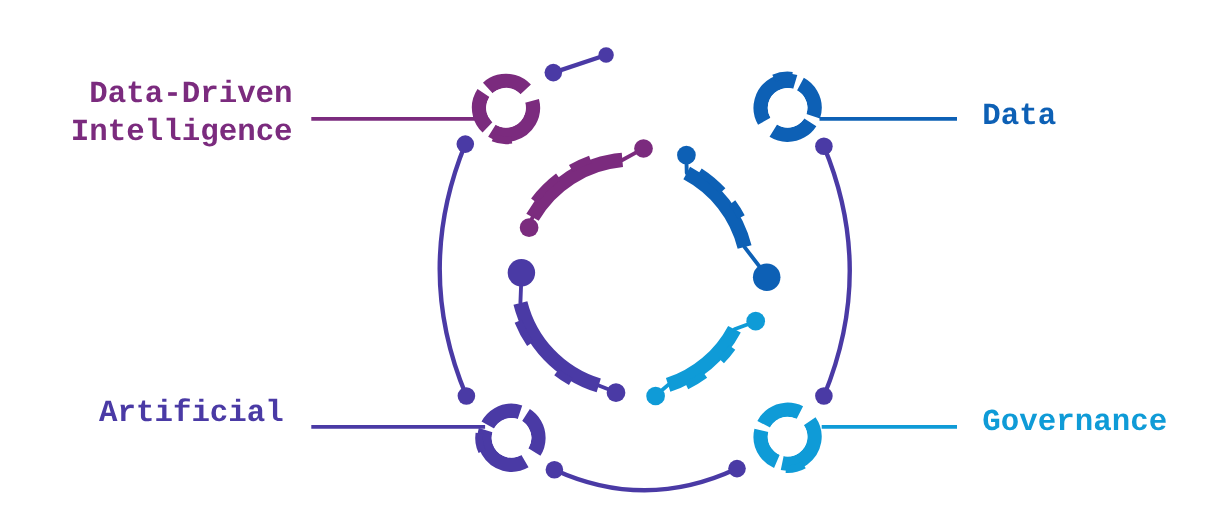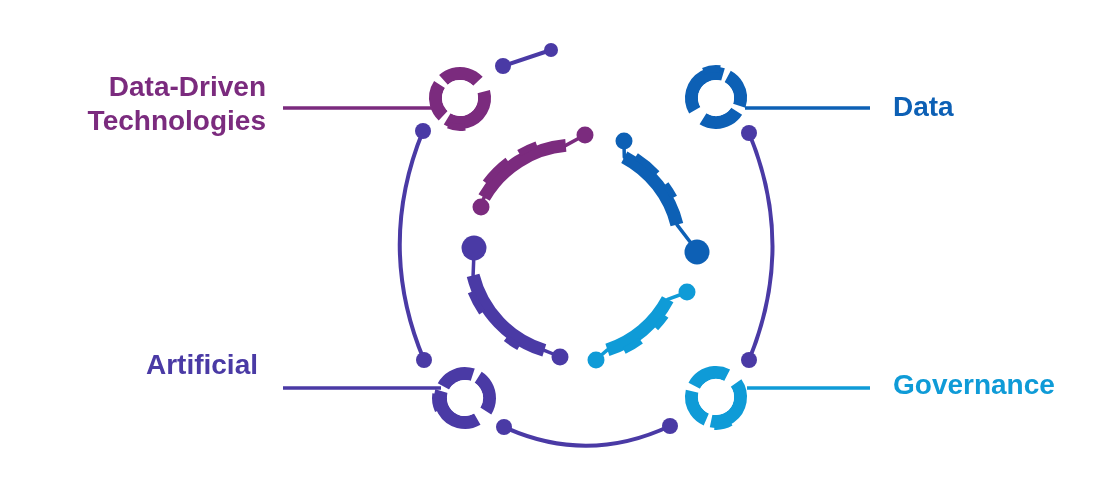--- a/index.html
+++ b/index.html
@@ -1,19 +1,19 @@
 <!DOCTYPE html>
 <html style="--purple: #7B2B7E; --blue: #0D60B5; --violet: #4A3AA5; --lightblue: #0F9BD7; --background: #FFFFFF; --node_center: #FFFFFF;"><head>
 <meta charset="utf-8">
 <style>
   html,body{margin:0;padding:0;background:#fff;}
   .stage{
     position:relative;width:1100px;height:483px;overflow:hidden;
     background:var(--background,#ffffff);
-    font-family:Liberation Sans, sans-serif;
+    font-family:Liberation Mono, monospace;
   }
   .diagram-svg{position:absolute;left:0;top:0;}
   .label{
     position:absolute;font-weight:bold;font-size:28px;line-height:34px;
     white-space:nowrap;
   }
   .label.align-right{text-align:right;}
   .lbl-purple{color:var(--purple);}
   .lbl-blue{color:var(--blue);margin-top:20px;}
   .lbl-violet{color:var(--violet);}
@@ -124,28 +124,28 @@
 
     <g transform="translate(716,397) rotate(-35)">
       <circle class="node-ring s-lightblue" r="24.5" stroke-dasharray="58 5 34 6 38 13"></circle>
       <path class="node-tab s-lightblue" d="M -2.6 29.4 A 29.5 29.5 0 0 1 -18.2 23.2"></path>
       <circle class="f-center" r="18"></circle>
     </g>
   </svg>
 
   <div class="label align-right lbl-purple" style="right:834px;top:70px;">
     <span>Data-Driven</span><br>
-    <span>Technologies</span>
+    <span>Intelligence</span>
   </div>
 
   <div class="label lbl-blue" style="left:893px;top:70px;">
     <span>Data</span><br>
   </div>
 
-  <div class="label align-right lbl-violet" style="right:842px;top:348px;">
+  <div class="label align-right lbl-violet" style="right:842px;top:360px;">
     <span>Artificial</span><br>
   </div>
 
   <div class="label lbl-lightblue" style="left:893px;top:368px;">
     <span>Governance</span>
   </div>
 
 </div>
 
 </body></html>

